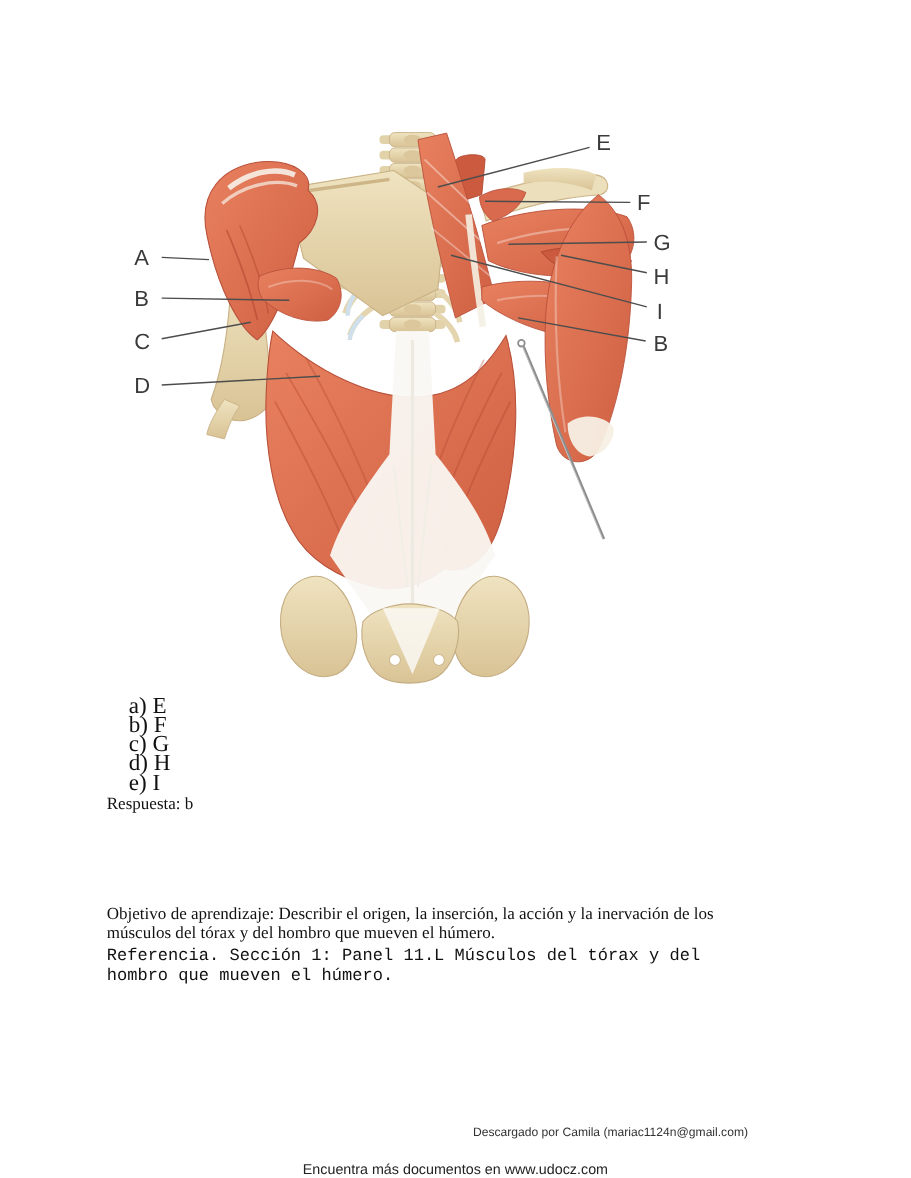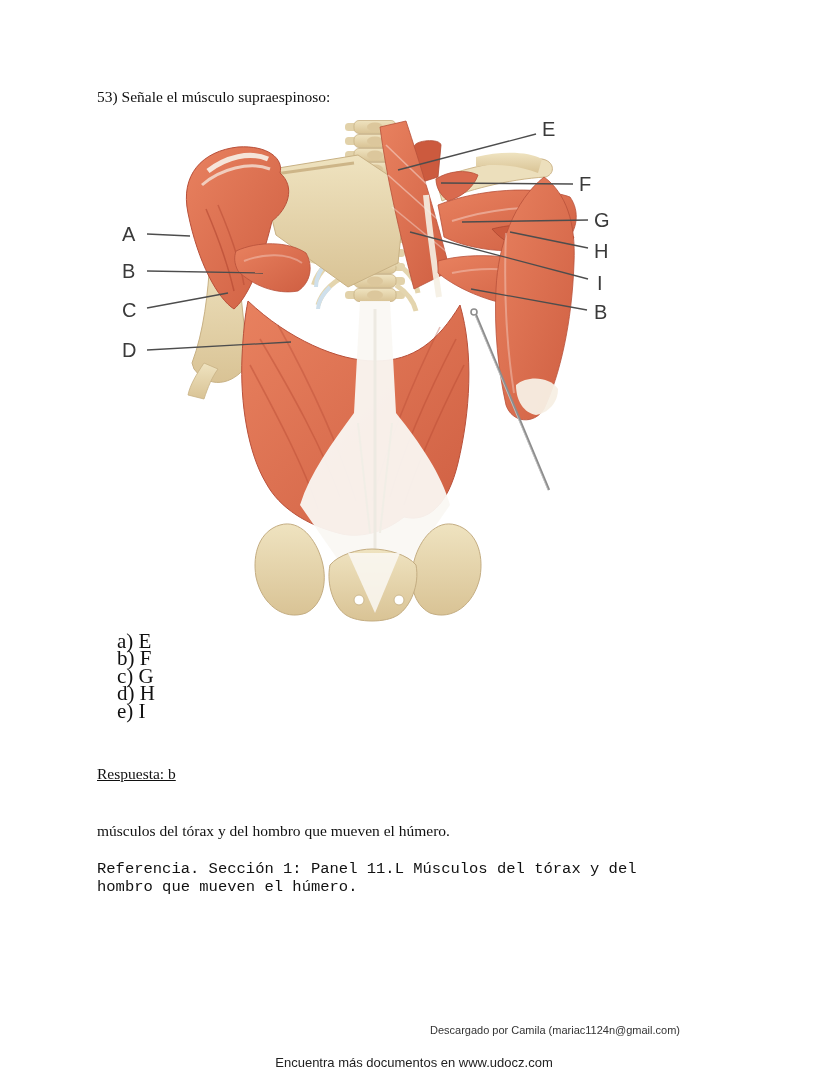--- a/index.html
+++ b/index.html
@@ -4,21 +4,21 @@
 <style>
   html,body{margin:0;padding:0;background:#ffffff;}
   .page{
     position:relative;width:828px;height:1071px;background:#ffffff;overflow:hidden;
     font-family:"Liberation Serif", serif;color:#111;
   }
   .q-title{position:absolute;left:97px;top:88px;font-size:15.5px;}
   .figure-wrap{position:absolute;left:108px;top:113px;width:515px;height:515px;}
   .options{position:absolute;left:117px;top:633px;font-size:21px;line-height:17.4px;}
   .meta{position:absolute;left:97px;font-size:15.5px;line-height:17.6px;width:600px;}
-  .meta.answer{top:765px;text-decoration:underline;}
+  .meta.answer{top:722px;}
   .meta.difficulty{top:801px;}
   .meta.objective{top:822px;}
   .meta.reference{top:861px;font-family:Liberation Mono, monospace;}
   .footer-line1{
     position:absolute;left:0;top:1024px;width:680px;text-align:right;
     font-family:"Liberation Sans", sans-serif;font-size:11px;color:#333;
   }
   .footer-line2{
     position:absolute;left:0;top:1045px;width:828px;text-align:center;
     font-family:"Liberation Sans", sans-serif;font-size:13px;color:#222;margin-top:10px;
@@ -26,21 +26,20 @@
   svg text.fig-label{
     font-family:"Liberation Sans", sans-serif;font-size:20px;fill:#3a3a3a;
   }
   .leader{stroke:#4d4d4d;stroke-width:1.3;fill:none;}
 </style>
 </head>
 <body>
 
 <div class="page">
 
-  <div class="q-title">53) Señale el músculo supraespinoso:</div>
 
   <div class="figure-wrap">
     <svg width="515" height="515" viewBox="0 0 515 515">
       <defs>
         <linearGradient id="mus" x1="0" y1="0" x2="1" y2="1">
           <stop offset="0" stop-color="#e8815f"></stop>
           <stop offset="1" stop-color="#cf5f42"></stop>
         </linearGradient>
         <linearGradient id="bone" x1="0" y1="0" x2="0" y2="1">
           <stop offset="0" stop-color="#efe3c0"></stop>
@@ -209,20 +208,21 @@
   <div class="options">
     <div>a) E</div>
     <div>b) F</div>
     <div>c) G</div>
     <div>d) H</div>
     <div>e) I</div>
   </div>
 
   <div class="meta answer">Respuesta: b</div>
   <div class="meta objective">
+    <span style="display:block">Objetivo de aprendizaje: Describir el origen, la inserción, la acción y la inervación de los</span>
     <span style="display:block">músculos del tórax y del hombro que mueven el húmero.</span>
   </div>
   <div class="meta reference">Referencia. Sección 1: Panel 11.L Músculos del tórax y del hombro que mueven el húmero.</div>
 
   <div class="footer-line1">Descargado por Camila (mariac1124n@gmail.com)</div>
   <div class="footer-line2">Encuentra más documentos en www.udocz.com</div>
 
 </div>
 
 </body></html>

